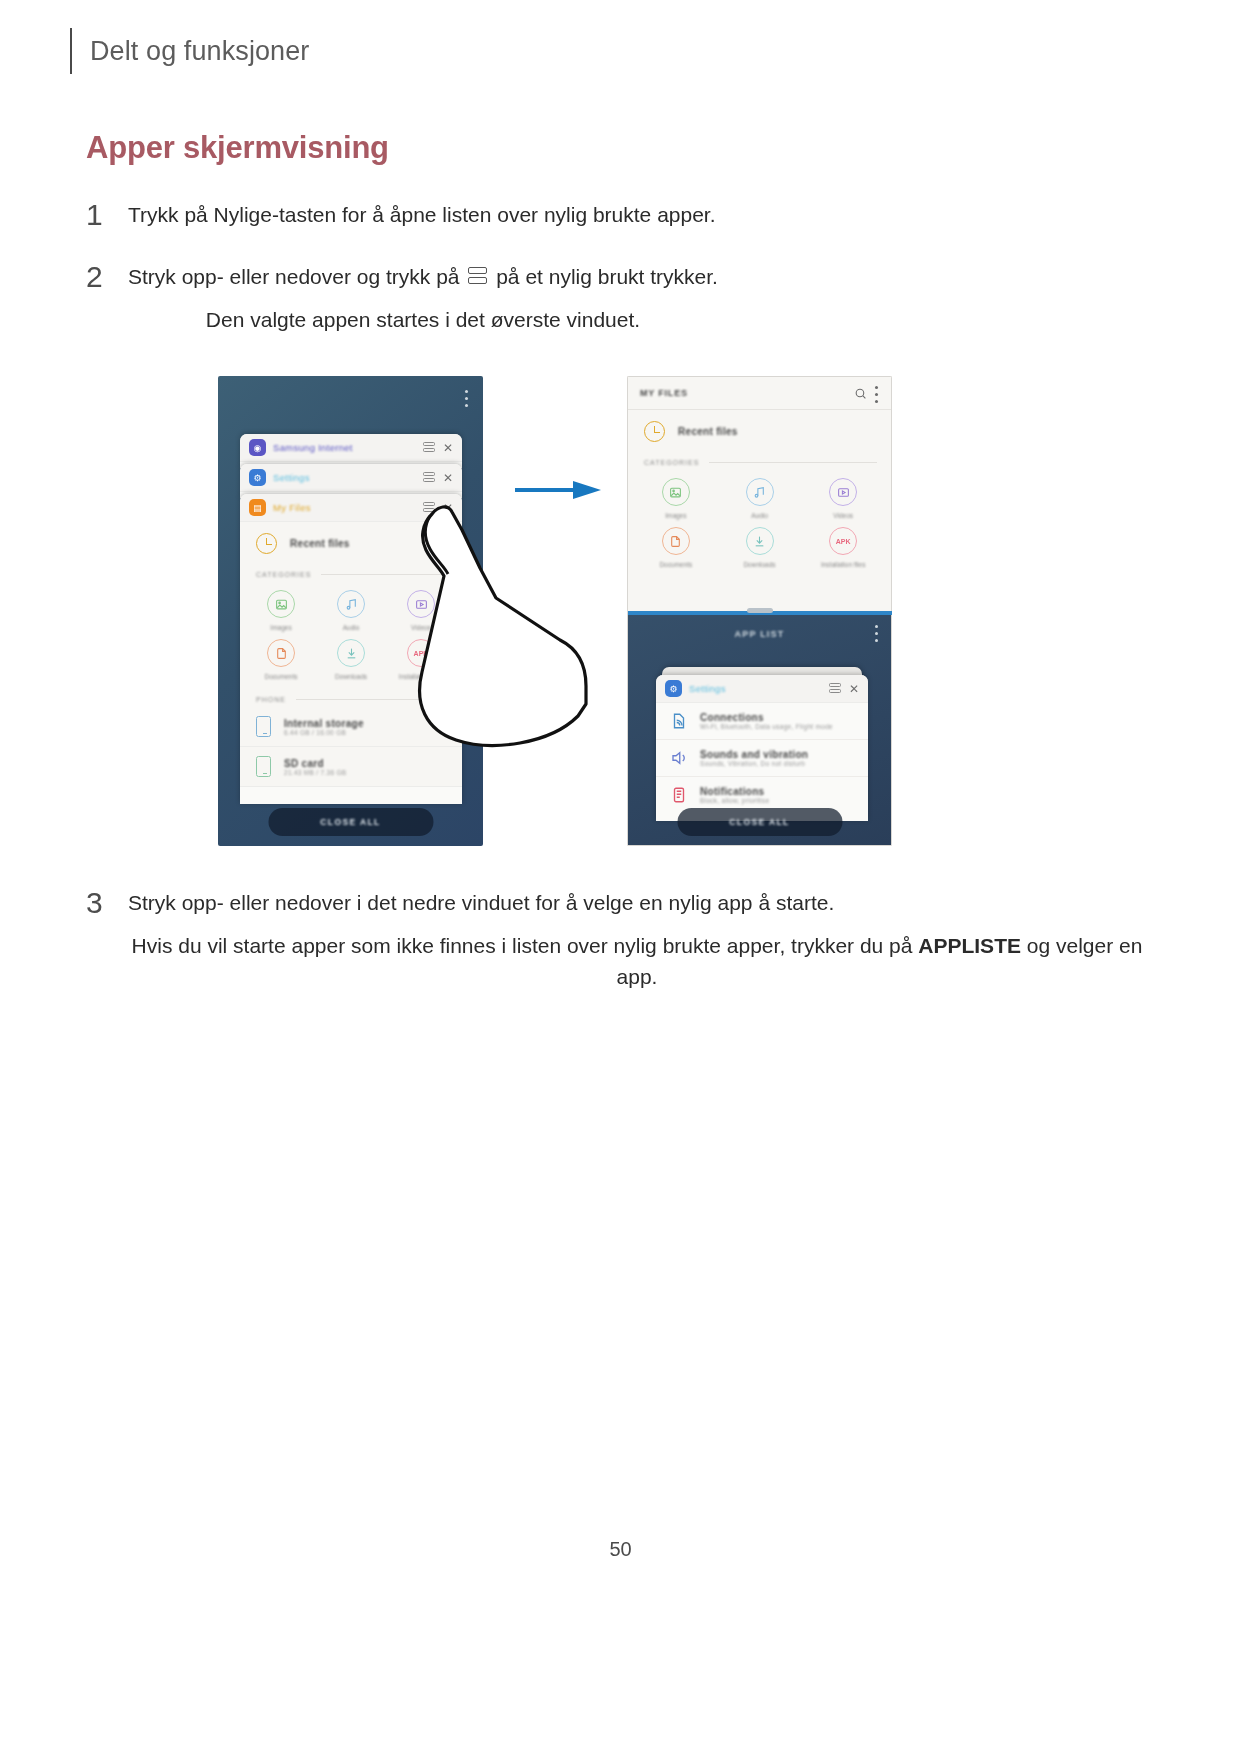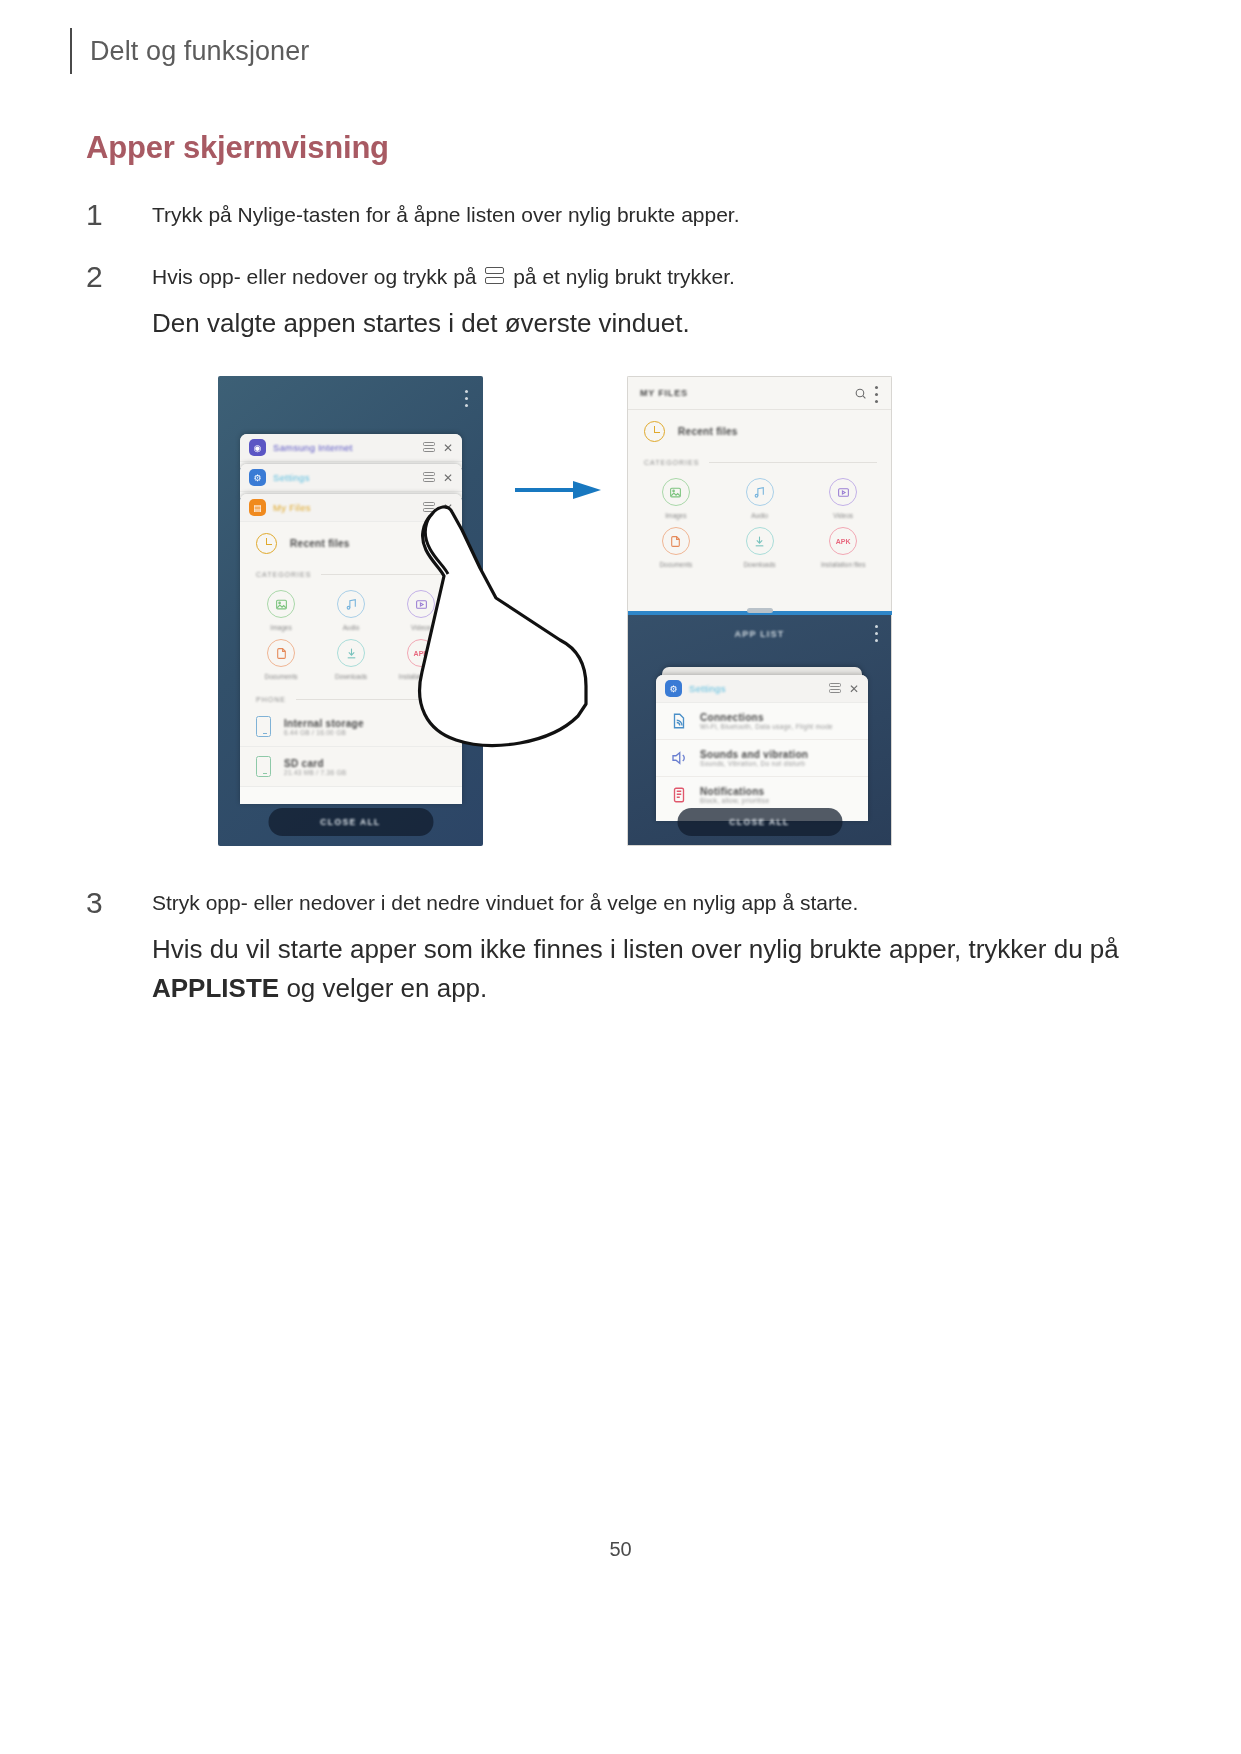--- a/index.html
+++ b/index.html
@@ -28,22 +28,22 @@
     letter-spacing:-0.2px;
   }
 
   
   .step{ position:absolute; display:flex; }
   .step-num{
     width:42px; flex:0 0 42px;
     font-size:30px; color:#4d4d4d; font-weight:normal;
     line-height:1; text-align:left;
   }
-  .step-body{ font-size:21px; line-height:1.42; color:#2b2b2b;margin-left:24px; }
-  .step-sub{ font-size:26px; line-height:1.5; color:#2b2b2b; margin-top:12px; }
+  .step-body{ font-size:21px; line-height:1.42; color:#2b2b2b; }
+  .step-sub{ font-size:21px; line-height:1.5; color:#2b2b2b; margin-top:12px;text-align:center; }
 
   #step1{ left:86px; top:200px; width:1060px; }
   #step2{ left:86px; top:262px; width:1060px; }
   #step3{ left:86px; top:888px; width:1060px; }
 
   .split-glyph{
     display:inline-block; vertical-align:-2px;
     width:19px; height:19px; position:relative; margin:0 3px;
   }
   .split-glyph i{
@@ -159,21 +159,21 @@
 <div class="step" id="step1">
   <div class="step-num">1</div>
   <div class="step-body">
     <span>Trykk på Nylige-tasten for å åpne listen over nylig brukte apper.</span>
   </div>
 </div>
 
 <div class="step" id="step2">
   <div class="step-num">2</div>
   <div class="step-body">
-    <span>Hvis opp- eller nedover og trykk på</span>
+    <span>Stryk opp- eller nedover og trykk på</span>
     <span class="split-glyph"><i></i><i></i></span>
     <span>på et nylig brukt trykker.</span>
     <div class="step-sub">Den valgte appen startes i det øverste vinduet.</div>
   </div>
 </div>
 
 <div class="figure">
 
   <div class="phone phone-l">
 

